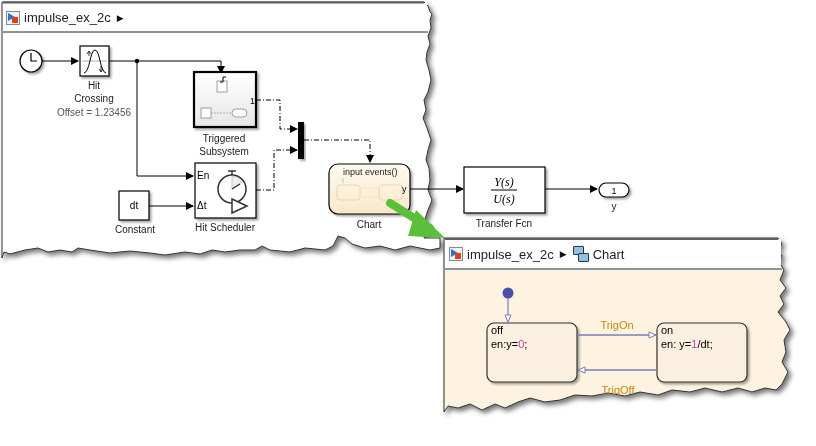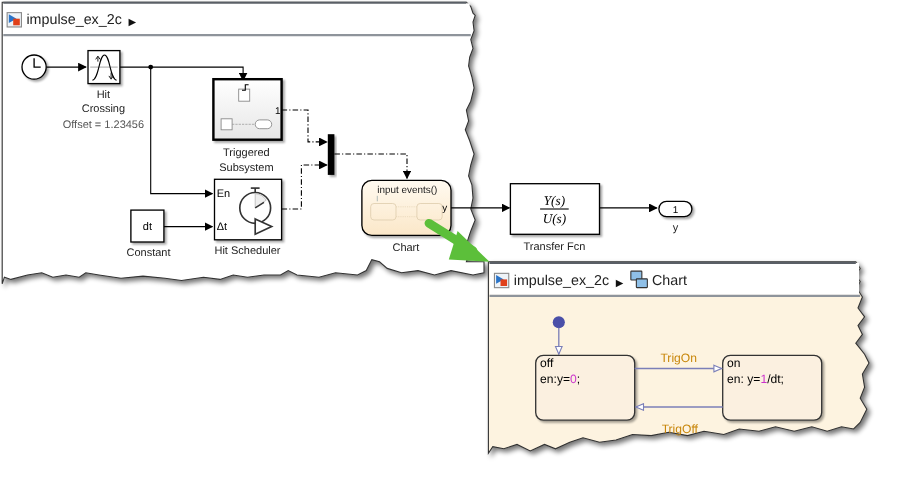--- a/index.html
+++ b/index.html
@@ -1,19 +1,19 @@
 <!DOCTYPE html>
 <html><head>
 <meta charset="utf-8">
 <style>
   html, body { margin:0; padding:0; background:#ffffff; }
   body { width:816px; height:446px; position:relative; overflow:hidden; font-family:"Liberation Sans", sans-serif; }
   svg text { font-family:"Liberation Sans", sans-serif; }
   .win { position:absolute; }
-  .bc { position:absolute; display:flex; align-items:flex-end; font-size:13px; color:#222; }
+  .bc { position:absolute; display:flex; align-items:center; font-size:13px; color:#222; }
   .bc .lbl { margin-left:4px; }
   .bc .arrow { font-size:9px; margin-left:6px; color:#111; }
   .model-icon { width:14px; height:14px; border:1px solid #8a8a8a; background:#eef3f8; position:relative; box-sizing:border-box; }
   .model-icon .tri { position:absolute; left:1px; top:1px; width:0; height:0; border-top:4px solid transparent; border-bottom:4px solid transparent; border-left:7px solid #2a74c8; }
   .model-icon .sq { position:absolute; right:1px; bottom:1px; width:6px; height:6px; background:#e0401a; }
   .chart-icon { width:16px; height:16px; margin-left:6px; position:relative; }
   .chart-icon .a { position:absolute; left:0; top:0; width:9px; height:7px; border:1px solid #333; background:#8fc0e8; border-radius:1px; }
   .chart-icon .b { position:absolute; right:0; bottom:0; width:9px; height:7px; border:1px solid #333; background:#8fc0e8; border-radius:1px; }
 </style>
 </head>

